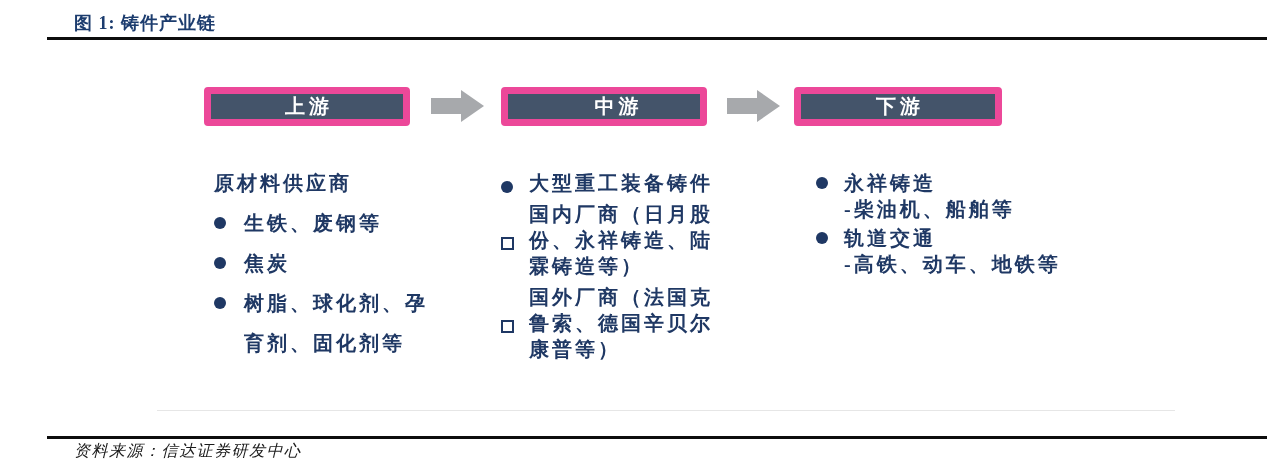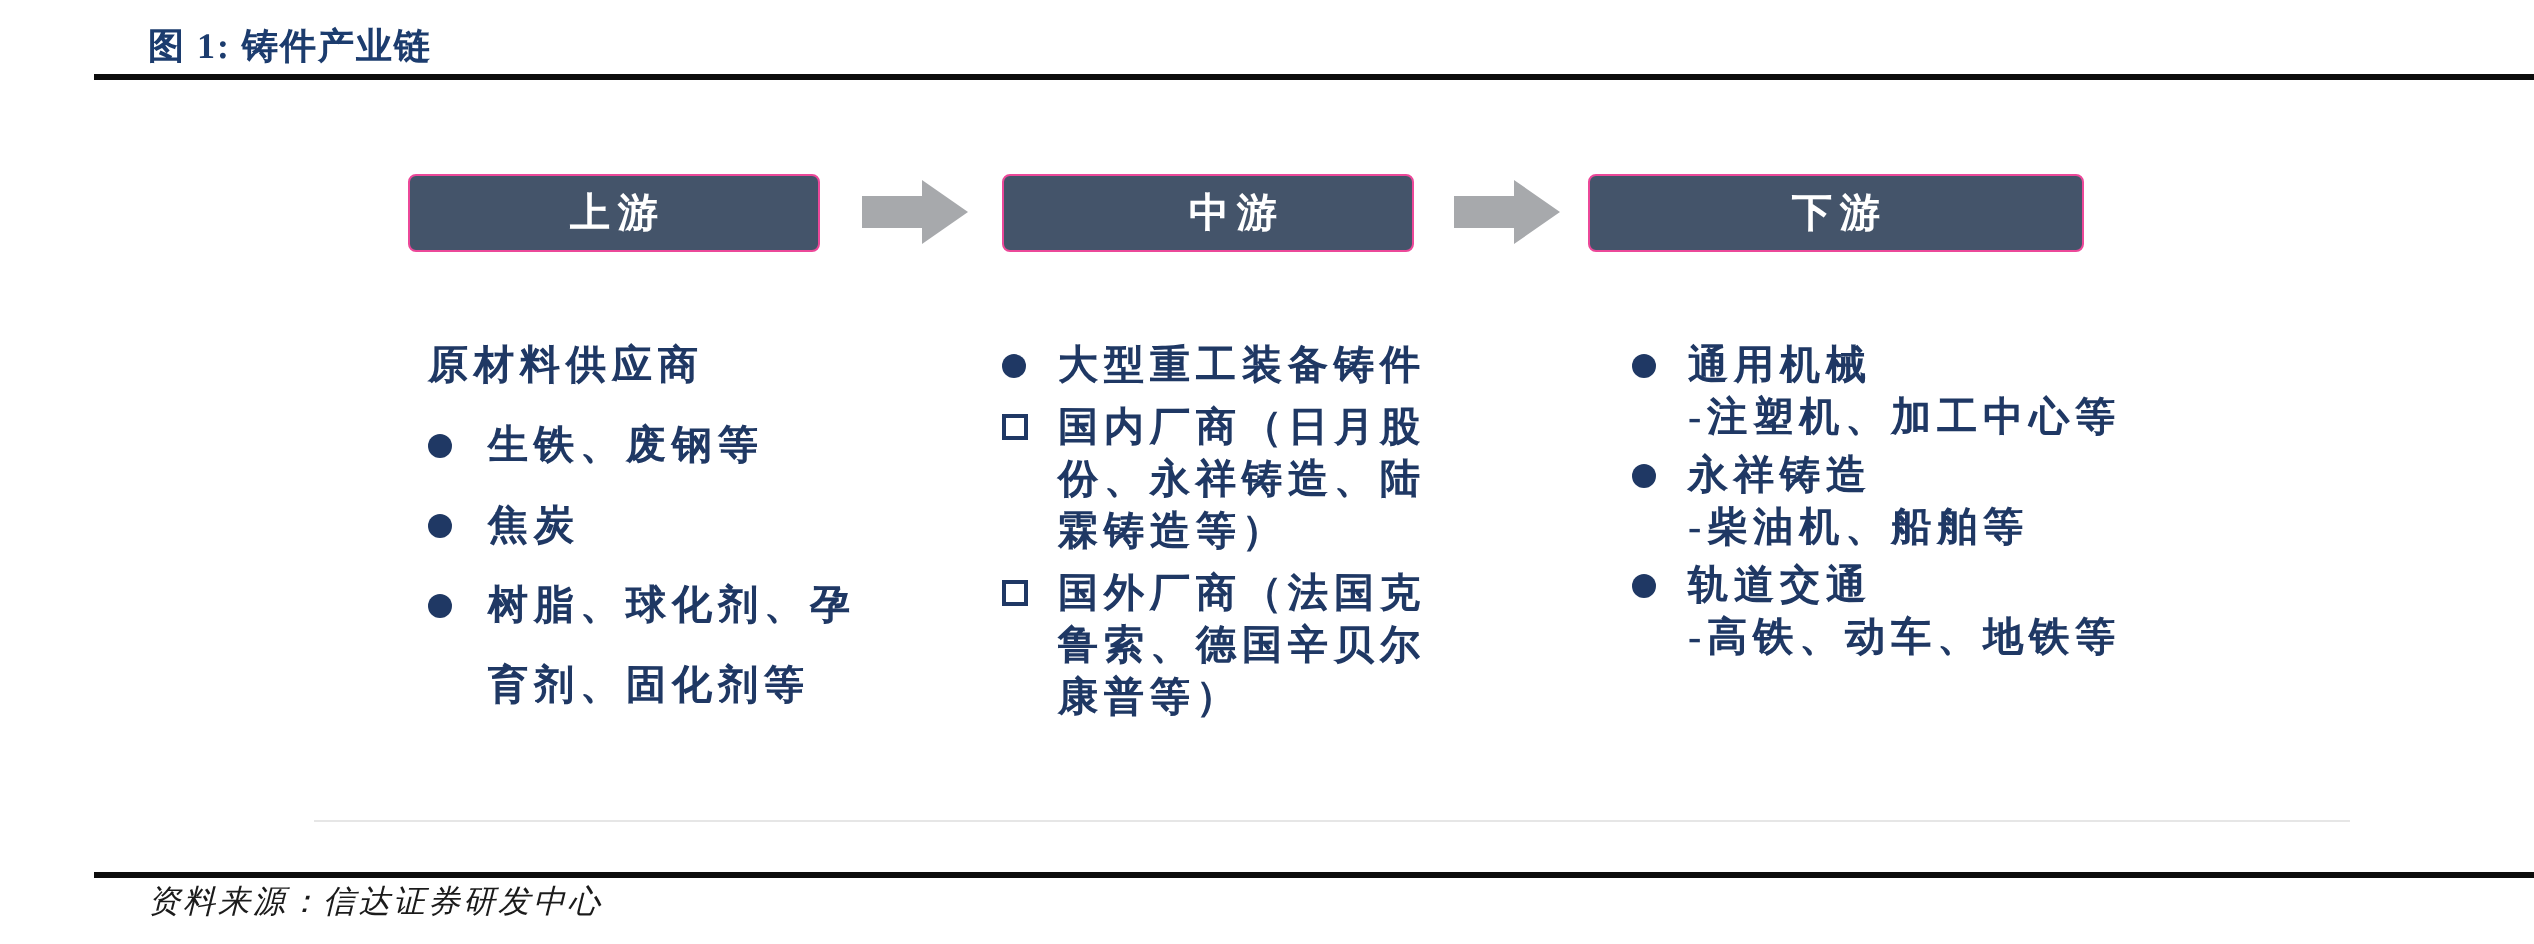--- a/index.html
+++ b/index.html
@@ -22,43 +22,43 @@
   }
   .rule-top{top:37px;}
   .rule-bottom{top:436px;}
   .image-edge-line{
     position:absolute;left:118px;top:410px;width:1018px;height:1px;
     background:#e6e6e6;
   }
   
   .stage-box{
     position:absolute;top:87px;height:39px;
-    background:#44546a;border:1px solid #ec4899;border-radius:4px;
+    background:#44546a;border:7px solid #ec4899;border-radius:4px;
     box-sizing:border-box;
     display:flex;align-items:center;justify-content:center;
     color:#ffffff;font-size:20px;font-weight:700;
     letter-spacing:4px;text-indent:4px;
   }
   .stage-upstream{left:165px;width:206px;}
   .stage-midstream{left:462px;width:206px;padding-left:25px;}
-  .stage-downstream{left:755px;width:248px;}
+  .stage-downstream{left:755px;width:208px;}
   .flow-arrow{position:absolute;top:89px;width:54px;height:34px;}
   .flow-arrow-1{left:392px;}
   .flow-arrow-2{left:688px;}
   
   .col{
     position:absolute;color:#1f3864;
     font-size:20px;font-weight:600;letter-spacing:3px;
   }
   .col-upstream{left:175px;top:163px;width:270px;line-height:40px;font-family:Liberation Serif, serif;}
   .col-midstream{left:462px;top:170px;width:230px;line-height:26px;}
   .col-downstream{left:777px;top:170px;width:400px;line-height:26px;}
   .col-heading{line-height:40px;}
   .item{display:flex;align-items:flex-start;}
-  .col-midstream .item{margin-bottom:5px;}
+  .col-midstream .item{margin-bottom:5px;align-items:center;}
   .col-downstream .item{margin-bottom:3px;}
   .marker-cell{flex:0 0 30px;}
   .col-midstream .marker-cell,.col-downstream .marker-cell{flex:0 0 28px;}
   .bullet-circle{
     display:block;width:12px;height:12px;border-radius:50%;
     background:#1f3864;margin-top:14px;
   }
   .col-midstream .bullet-circle,.col-downstream .bullet-circle{margin-top:7px;}
   .bullet-square{
     display:block;width:9px;height:9px;
@@ -141,29 +141,20 @@
       <span class="item-text">国外厂商（法国克鲁索、德国辛贝尔康普等）</span>
     </div>
   </div>
 
   <div class="col col-downstream">
     <div class="item">
       <span class="marker-cell">
           <span class="bullet-circle"></span>
         </span>
       <span class="item-text">
-        <span class="category-line">通用机械</span>
-        <div class="detail-line">-注塑机、加工中心等</div>
-      </span>
-    </div>
-    <div class="item">
-      <span class="marker-cell">
-          <span class="bullet-circle"></span>
-        </span>
-      <span class="item-text">
         <span class="category-line">永祥铸造</span>
         <div class="detail-line">-柴油机、船舶等</div>
       </span>
     </div>
     <div class="item">
       <span class="marker-cell">
           <span class="bullet-circle"></span>
         </span>
       <span class="item-text">
         <span class="category-line">轨道交通</span>

